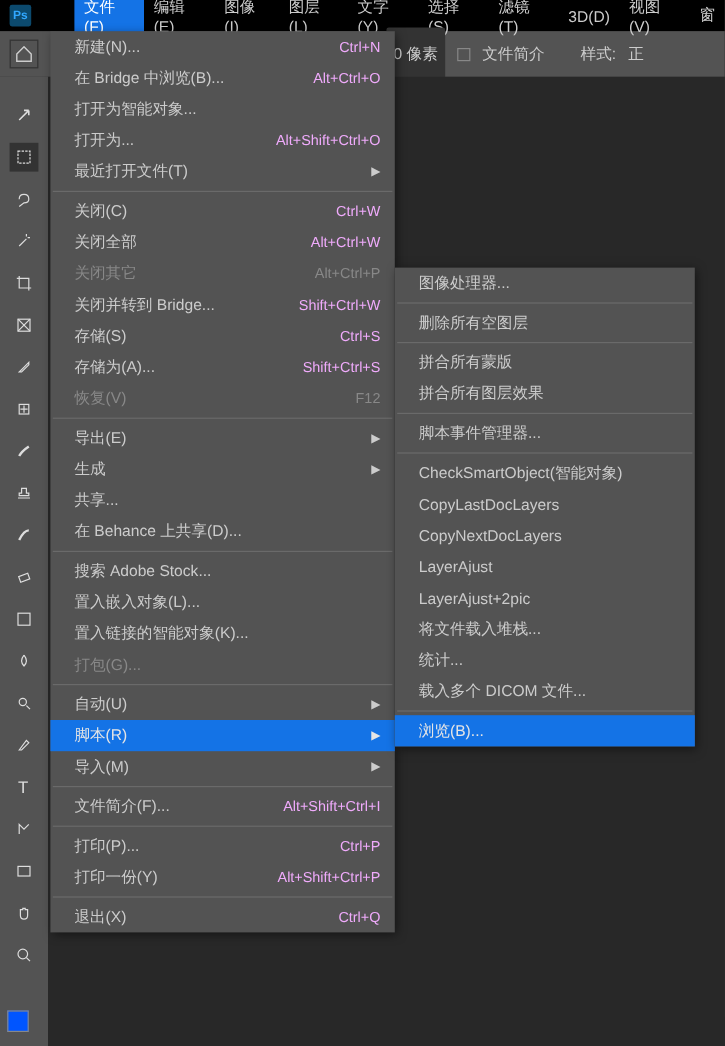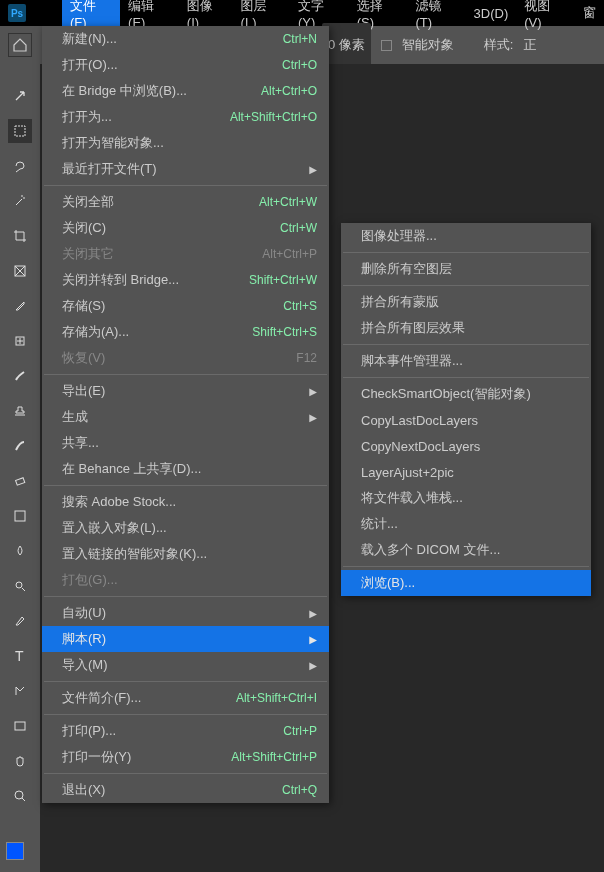--- a/index.html
+++ b/index.html
@@ -9,27 +9,27 @@
 .menu-item { padding: 4px 8px; cursor: pointer; }
 .menu-item.active { background: #1473e6; color: #fff; }
 .optbar { background: #535353; height: 38px; display: flex; align-items: center; padding-left: 8px; gap: 10px; }
 .opt-home { width: 24px; height: 24px; border: 1px solid #333; display: flex; align-items: center; justify-content: center; }
 .toolbar { position: absolute; left: 0; top: 64px; width: 40px; background: #535353; height: 808px; display: flex; flex-direction: column; align-items: center; padding-top: 20px; gap: 11px; }
 .tool { width: 24px; height: 24px; display: flex; align-items: center; justify-content: center; color: #ddd; cursor: pointer; }
 .tool.sel { background: #333; }
 .canvas-area { position: absolute; left: 40px; top: 64px; right: 0; bottom: 0; background: #282828; }
 .dropdown { position: absolute; background: #535353; box-shadow: 2px 2px 8px rgba(0,0,0,0.5); }
 .dd-file { left: 42px; top: 26px; width: 287px; text-align: center; }
-.dd-scripts { left: 341px; top: 223px; width: 250px; }
+.dd-scripts { left: 329px; top: 223px; width: 250px; }
 .dd-row { display: flex; justify-content: space-between; align-items: center; padding: 4px 12px 4px 20px; height: 26px; cursor: pointer; }
 .dd-row.highlight { background: #1473e6; color: #e5e5e5; }
 .dd-row.disabled { color: #888; }
 .dd-sep { height: 1px; background: #6a6a6a; margin: 3px 2px; }
 .sub-arrow { font-size: 10px; }
-.shortcut { color: #86efac; font-size: 12px; }
+.shortcut { color: #f0abfc; font-size: 12px; }
 .dd-row.disabled .shortcut { color: #888; }
 .chk { width: 11px; height: 11px; border: 1px solid #888; display: inline-block; }
 .color-swatch { position: absolute; left: 6px; bottom: 4px; width: 26px; height: 26px; }
 .fg { position: absolute; width: 18px; height: 18px; background: #0055ff; border: 1px solid #888; }
 .optbar .lbl { color: #ccc; }
 .optbar .field { background: #333; padding: 13px 6px; border-radius: 2px; }
 </style>
 </head>
 <body>
 
@@ -49,21 +49,21 @@
   </div>
 
 <div class="optbar">
   <div class="opt-home">
     <svg width="16" height="16" viewBox="0 0 16 16">
         <path d="M2 8 L8 2 L14 8 L14 14 L2 14 Z" fill="none" stroke="#ccc" stroke-width="1.2"></path>
       </svg>
   </div>
   <span style="margin-left:280px" class="field">0 像素</span>
   <span class="chk"></span>
-  <span class="lbl">智能对象</span>
+  <span class="lbl">文件简介</span>
   <span class="lbl" style="margin-left:20px">样式:</span>
   <span class="lbl">正</span>
 </div>
 
 <div class="toolbar">
     <div class="tool">
       <svg width="16" height="16" viewBox="0 0 16 16">
         <path d="M4 12 L12 4 M12 4 L8 4 M12 4 L12 8" stroke="#ddd" fill="none" stroke-width="1.3"></path>
       </svg>
     </div>
@@ -179,46 +179,42 @@
   </div>
 
 <div class="canvas-area"></div>
 
 <div class="dropdown dd-file">
     <div class="dd-row">
       <span>新建(N)...</span>
       <span class="shortcut">Ctrl+N</span>
     </div>
     <div class="dd-row">
-      <span>打开(O)...</span>
-      <span class="shortcut">Ctrl+O</span>
-    </div>
-    <div class="dd-row">
       <span>在 Bridge 中浏览(B)...</span>
       <span class="shortcut">Alt+Ctrl+O</span>
     </div>
     <div class="dd-row">
+      <span>打开为智能对象...</span>
+    </div>
+    <div class="dd-row">
       <span>打开为...</span>
       <span class="shortcut">Alt+Shift+Ctrl+O</span>
     </div>
     <div class="dd-row">
-      <span>打开为智能对象...</span>
-    </div>
-    <div class="dd-row">
       <span>最近打开文件(T)</span>
       <span class="sub-arrow">▶</span>
     </div>
     <div class="dd-sep"></div>
+    <div class="dd-row">
+      <span>关闭(C)</span>
+      <span class="shortcut">Ctrl+W</span>
+    </div>
     <div class="dd-row">
       <span>关闭全部</span>
       <span class="shortcut">Alt+Ctrl+W</span>
-    </div>
-    <div class="dd-row">
-      <span>关闭(C)</span>
-      <span class="shortcut">Ctrl+W</span>
     </div>
     <div class="dd-row disabled">
       <span>关闭其它</span>
       <span class="shortcut">Alt+Ctrl+P</span>
     </div>
     <div class="dd-row">
       <span>关闭并转到 Bridge...</span>
       <span class="shortcut">Shift+Ctrl+W</span>
     </div>
     <div class="dd-row">
@@ -317,20 +313,23 @@
     <div class="dd-row">
       <span>CheckSmartObject(智能对象)</span>
     </div>
     <div class="dd-row">
       <span>CopyLastDocLayers</span>
     </div>
     <div class="dd-row">
       <span>CopyNextDocLayers</span>
     </div>
     <div class="dd-row">
+      <span>LayerAjust</span>
+    </div>
+    <div class="dd-row">
       <span>LayerAjust+2pic</span>
     </div>
     <div class="dd-row">
       <span>将文件载入堆栈...</span>
     </div>
     <div class="dd-row">
       <span>统计...</span>
     </div>
     <div class="dd-row">
       <span>载入多个 DICOM 文件...</span>

